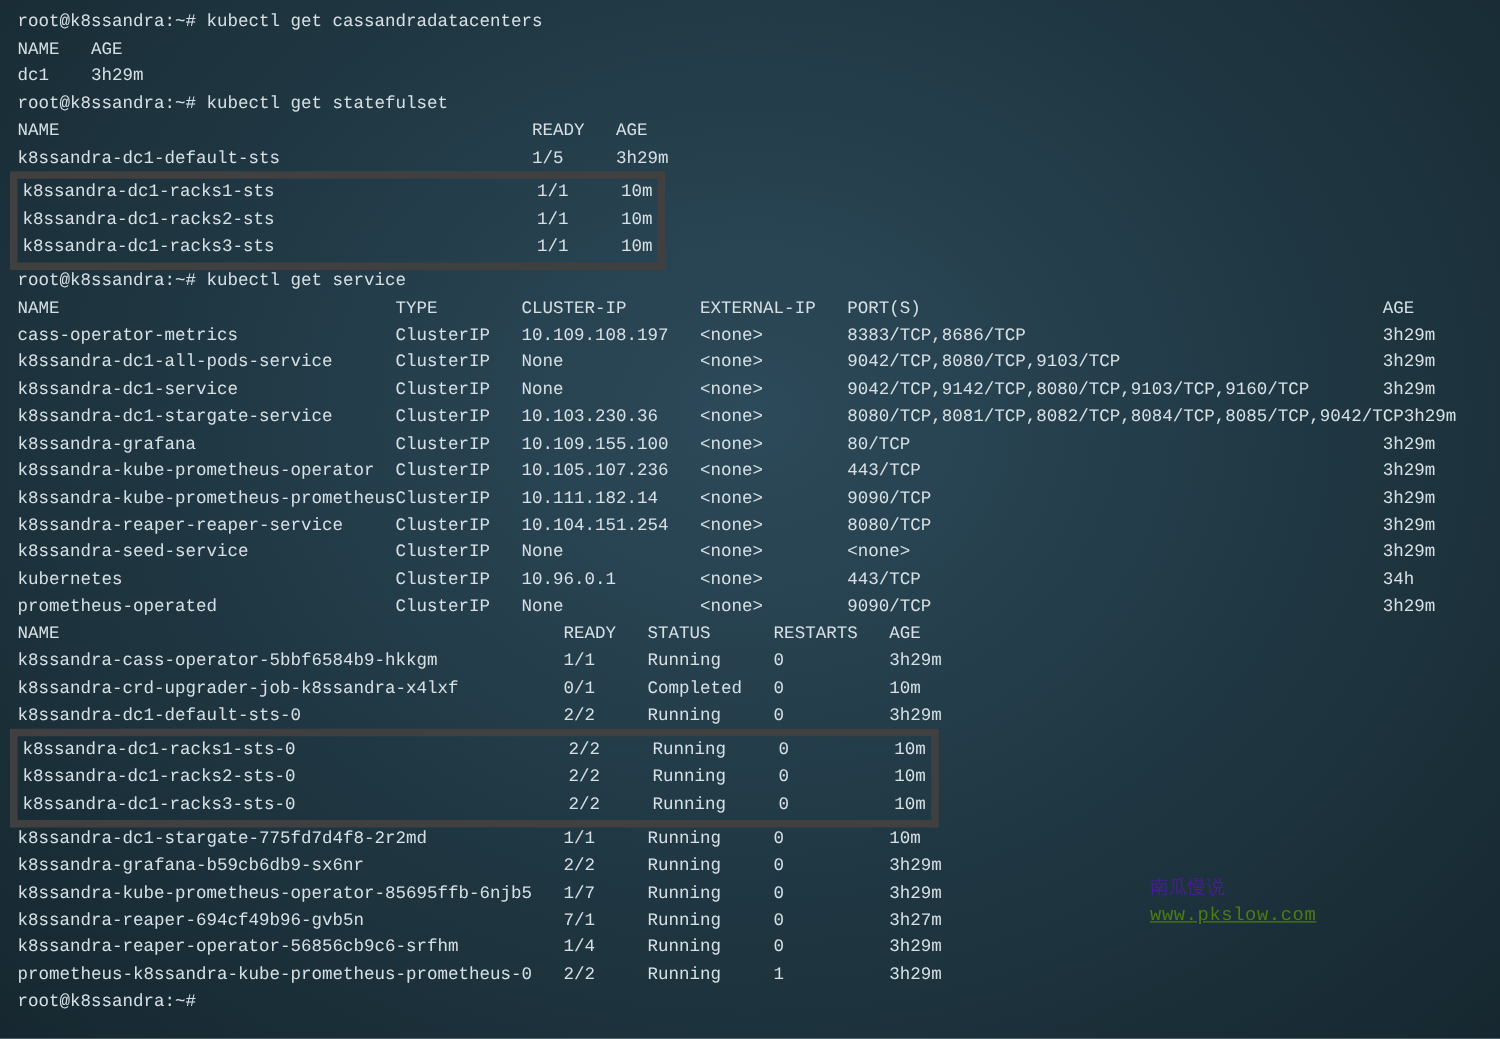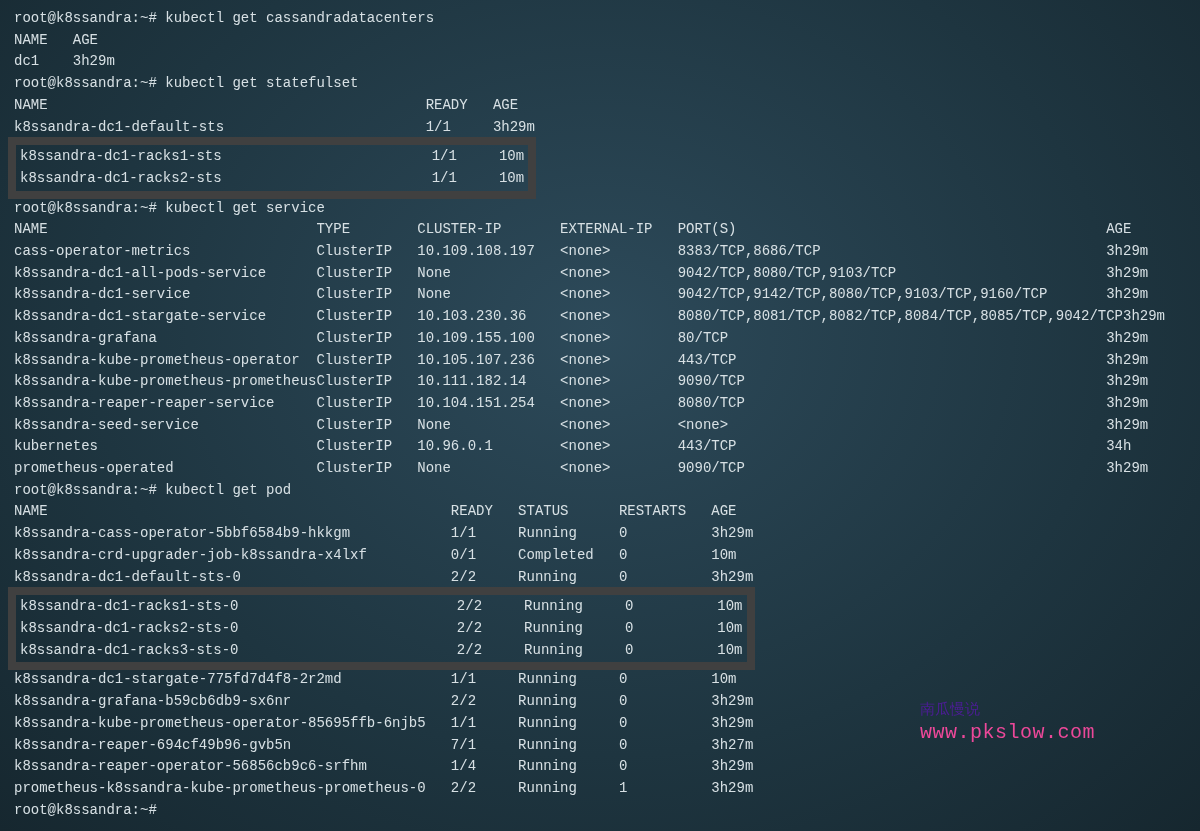--- a/index.html
+++ b/index.html
@@ -11,68 +11,68 @@
     line-height: 21.7px;
     color: #d7e0e4;
     width: 1200px;
     height: 831px;
     box-sizing: border-box;
     overflow: hidden;
     -webkit-font-smoothing: antialiased;
   }
   .line { white-space: pre; }
   .hl-box {
-    border: 8px solid #404040;
+    border: 6px solid #404040;
     padding: 1px 4px;
     margin: -1px -6px;
     width: fit-content;
   }
   .wm1 { position: absolute; top: 700px; left: 920px; color: #4c1d95; font-size: 15px; }
-  .wm2 { position: absolute; top: 722px; left: 920px; color: #ec4899; font-size: 20px; letter-spacing: 0.5px; }
+  .wm2 { position: absolute; top: 722px; left: 920px; color: #4d7c0f; font-size: 15px; letter-spacing: 0.5px; text-decoration: underline; }
 </style>
 </head>
 <body>
 
 <div id="term">
     <div class="line">root@k8ssandra:~# kubectl get cassandradatacenters</div>
     <div class="line">NAME   AGE</div>
     <div class="line">dc1    3h29m</div>
     <div class="line">root@k8ssandra:~# kubectl get statefulset</div>
     <div class="line">NAME                                             READY   AGE</div>
-    <div class="line">k8ssandra-dc1-default-sts                        1/1     3h29m</div>
+    <div class="line">k8ssandra-dc1-default-sts                        1/5     3h29m</div>
     <div class="hl-box">
       <div class="line">k8ssandra-dc1-racks1-sts                         1/1     10m</div>
       <div class="line">k8ssandra-dc1-racks2-sts                         1/1     10m</div>
+      <div class="line">k8ssandra-dc1-racks3-sts                         1/1     10m</div>
     </div>
     <div class="line">root@k8ssandra:~# kubectl get service</div>
     <div class="line">NAME                                TYPE        CLUSTER-IP       EXTERNAL-IP   PORT(S)                                            AGE</div>
     <div class="line">cass-operator-metrics               ClusterIP   10.109.108.197   &lt;none&gt;        8383/TCP,8686/TCP                                  3h29m</div>
     <div class="line">k8ssandra-dc1-all-pods-service      ClusterIP   None             &lt;none&gt;        9042/TCP,8080/TCP,9103/TCP                         3h29m</div>
     <div class="line">k8ssandra-dc1-service               ClusterIP   None             &lt;none&gt;        9042/TCP,9142/TCP,8080/TCP,9103/TCP,9160/TCP       3h29m</div>
     <div class="line">k8ssandra-dc1-stargate-service      ClusterIP   10.103.230.36    &lt;none&gt;        8080/TCP,8081/TCP,8082/TCP,8084/TCP,8085/TCP,9042/TCP3h29m</div>
     <div class="line">k8ssandra-grafana                   ClusterIP   10.109.155.100   &lt;none&gt;        80/TCP                                             3h29m</div>
     <div class="line">k8ssandra-kube-prometheus-operator  ClusterIP   10.105.107.236   &lt;none&gt;        443/TCP                                            3h29m</div>
     <div class="line">k8ssandra-kube-prometheus-prometheusClusterIP   10.111.182.14    &lt;none&gt;        9090/TCP                                           3h29m</div>
     <div class="line">k8ssandra-reaper-reaper-service     ClusterIP   10.104.151.254   &lt;none&gt;        8080/TCP                                           3h29m</div>
     <div class="line">k8ssandra-seed-service              ClusterIP   None             &lt;none&gt;        &lt;none&gt;                                             3h29m</div>
     <div class="line">kubernetes                          ClusterIP   10.96.0.1        &lt;none&gt;        443/TCP                                            34h</div>
     <div class="line">prometheus-operated                 ClusterIP   None             &lt;none&gt;        9090/TCP                                           3h29m</div>
-    <div class="line">root@k8ssandra:~# kubectl get pod</div>
     <div class="line">NAME                                                READY   STATUS      RESTARTS   AGE</div>
     <div class="line">k8ssandra-cass-operator-5bbf6584b9-hkkgm            1/1     Running     0          3h29m</div>
     <div class="line">k8ssandra-crd-upgrader-job-k8ssandra-x4lxf          0/1     Completed   0          10m</div>
     <div class="line">k8ssandra-dc1-default-sts-0                         2/2     Running     0          3h29m</div>
     <div class="hl-box">
       <div class="line">k8ssandra-dc1-racks1-sts-0                          2/2     Running     0          10m</div>
       <div class="line">k8ssandra-dc1-racks2-sts-0                          2/2     Running     0          10m</div>
       <div class="line">k8ssandra-dc1-racks3-sts-0                          2/2     Running     0          10m</div>
     </div>
     <div class="line">k8ssandra-dc1-stargate-775fd7d4f8-2r2md             1/1     Running     0          10m</div>
     <div class="line">k8ssandra-grafana-b59cb6db9-sx6nr                   2/2     Running     0          3h29m</div>
-    <div class="line">k8ssandra-kube-prometheus-operator-85695ffb-6njb5   1/1     Running     0          3h29m</div>
+    <div class="line">k8ssandra-kube-prometheus-operator-85695ffb-6njb5   1/7     Running     0          3h29m</div>
     <div class="line">k8ssandra-reaper-694cf49b96-gvb5n                   7/1     Running     0          3h27m</div>
     <div class="line">k8ssandra-reaper-operator-56856cb9c6-srfhm          1/4     Running     0          3h29m</div>
     <div class="line">prometheus-k8ssandra-kube-prometheus-prometheus-0   2/2     Running     1          3h29m</div>
     <div class="line">root@k8ssandra:~# </div>
   </div>
 
 <div class="wm1">南瓜慢说</div>
 <div class="wm2">www.pkslow.com</div>
 
 </body></html>

